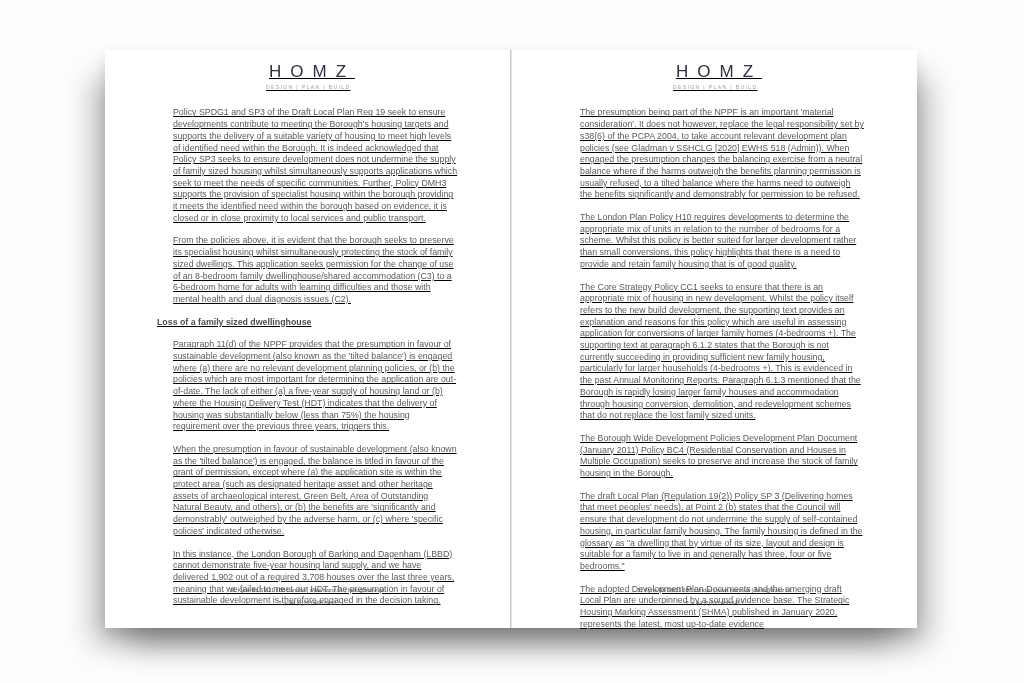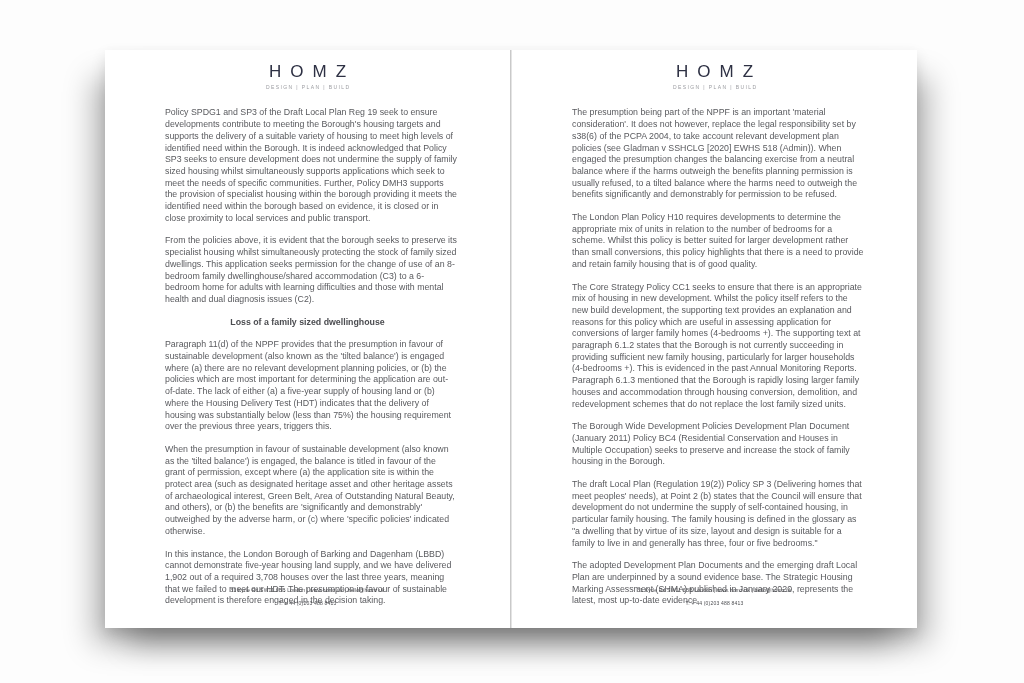--- a/index.html
+++ b/index.html
@@ -27,20 +27,21 @@
       18px 22px 28px -6px rgba(0,0,0,0.28),
       0 6px 14px rgba(0,0,0,0.12);
   }
   .page {
     position: relative;
     width: 472px;
     height: 578px;
     background: #ffffff;
     box-sizing: border-box;
     padding: 10px 52px 0 52px;
+    text-decoration: underline;
   }
   .page.left  { border-right: 1px solid #c9c9c9; }
   .page.right { border-left: 1px solid #e4e4e4; }
 
   .logo-block {
     text-align: center;
     margin-top: 2px;
     margin-bottom: 17px;
   }
   .logo-word {
@@ -59,27 +60,26 @@
     margin-top: 2px;
   }
 
   .body-text {
     color: #595a5e;
     font-size: 8.8px;
     line-height: 11.7px;
     text-align: left;
   }
   .body-text p {
-    margin: 0 0 11px 8px;
+    margin: 0 0 11px 16px;
   }
   .body-text .heading {
     font-weight: bold;
     color: #4c4d51;
     margin: 0 0 11px 0;
-    text-align: center;
   }
 
   .page-footer {
     position: absolute;
     left: 0;
     right: 0;
     bottom: 22px;
     text-align: center;
     color: #4c4d51;
   }

